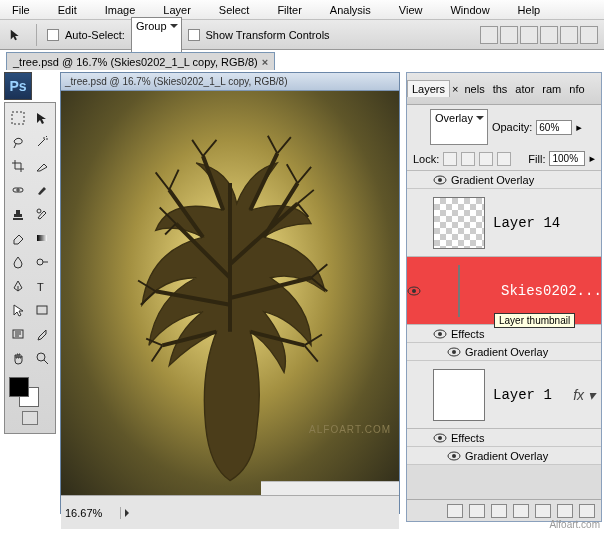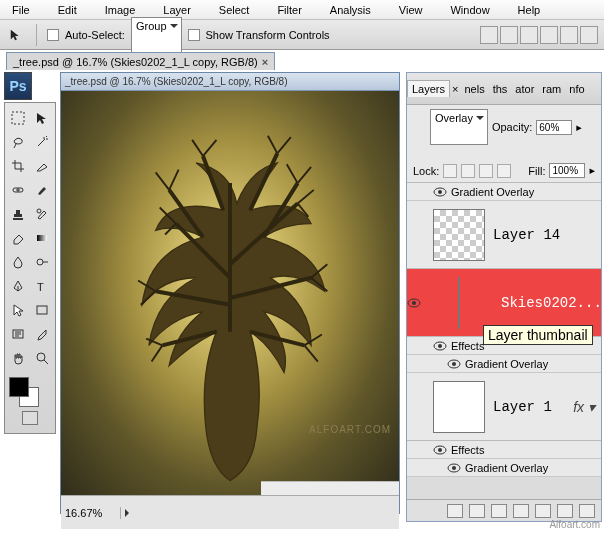--- a/index.html
+++ b/index.html
@@ -47,33 +47,33 @@
 .status .tri { margin-left:4px; width:0; height:0; border:4px solid transparent; border-left-color:#333; }
 .scrollh { position:absolute; bottom:18px; left:200px; right:0; height:14px; background:#ececec; border-top:1px solid #bbb; }
 
 
 .layers { position:absolute; right:2px; top:72px; width:196px; height:450px; background:#e8e8e8; border:1px solid #8aa0bc; display:flex; flex-direction:column; }
 .layers-tabs { height:32px; background:linear-gradient(#e6e6e6,#d2d2d2); border-bottom:1px solid #aaa; display:flex; align-items:center; font-size:10px; }
 .layers-tabs .tab { padding:2px 4px; }
 .layers-tabs .tab.active { background:#f4f4f4; border:1px solid #aaa; border-bottom:none; }
 .layers-opts { padding:4px 23px; display:flex; align-items:center; gap:4px; font-size:10px; }
 .layers-opts .blend { flex:1; }
-.layers-lock { padding:2px 6px 4px; display:flex; align-items:center; gap:4px; font-size:10px; border-bottom:1px solid #bbb;margin-top:12px; }
+.layers-lock { padding:2px 6px 4px; display:flex; align-items:center; gap:4px; font-size:10px; border-bottom:1px solid #bbb; }
 .lock-ic { width:14px; height:14px; border:1px solid #aaa; background:#f0f0f0; }
 .layer-list { flex:1; overflow:auto; background:#dcdcdc; }
 .layer-row { display:flex; align-items:center; min-height:68px; border-bottom:1px solid #bbb; background:#e9e9e9; position:relative; }
 .layer-row.sel { background:#ef4444; color:#fff;gap:33px; }
 .layer-row .eye { width:22px; display:flex; justify-content:center; }
 .layer-row .thumb { width:52px; height:52px; border:1px solid #777; margin:4px; background:#fff; }
 .layer-row .thumb.transp { background:repeating-conic-gradient(#ccc 0 25%, #fff 0 50%) 0 0/12px 12px; }
 .layer-row .thumb.sky { background:radial-gradient(circle at 50% 55%, #f5f5f5 0%, #bdbdbd 20%, #5a5a5a 45%, #1e1e1e 75%); }
 .layer-row .lname { flex:1; padding:0 4px; font-size:14px;font-family:Liberation Mono, monospace; }
 .layer-row .fx { font-style:italic; font-size:14px; padding-right:6px; }
 .sub-row { height:18px; display:flex; align-items:center; padding-left:26px; font-size:10px; border-bottom:1px solid #c8c8c8; background:#e9e9e9; gap:4px; }
-.tooltip { position:absolute; left:76px; top:56px; background:#ffffe1; border:1px solid #333; padding:1px 4px; font-size:14px; color:#000; white-space:nowrap; z-index:5; }
+.tooltip { position:absolute; left:87px; top:56px; background:#ffffe1; border:1px solid #333; padding:1px 4px; font-size:10px; color:#000; white-space:nowrap; z-index:5; }
 .layers-footer { height:22px; border-top:1px solid #aaa; background:#e0e0e0; display:flex; align-items:center; justify-content:flex-end; gap:6px; padding:0 6px; }
 .layers-footer .fic { width:16px; height:14px; border:1px solid #888; background:#eee; }
 .watermark { position:absolute; right:4px; bottom:4px; font-size:10px; color:#999; }
 .eye-ic { width:14px; height:10px; }
 input.pct { width:36px; height:15px; border:1px solid #888; font-size:10px; padding:0 2px; }
 </style>
 </head>
 <body>
 
 <div class="menubar">

